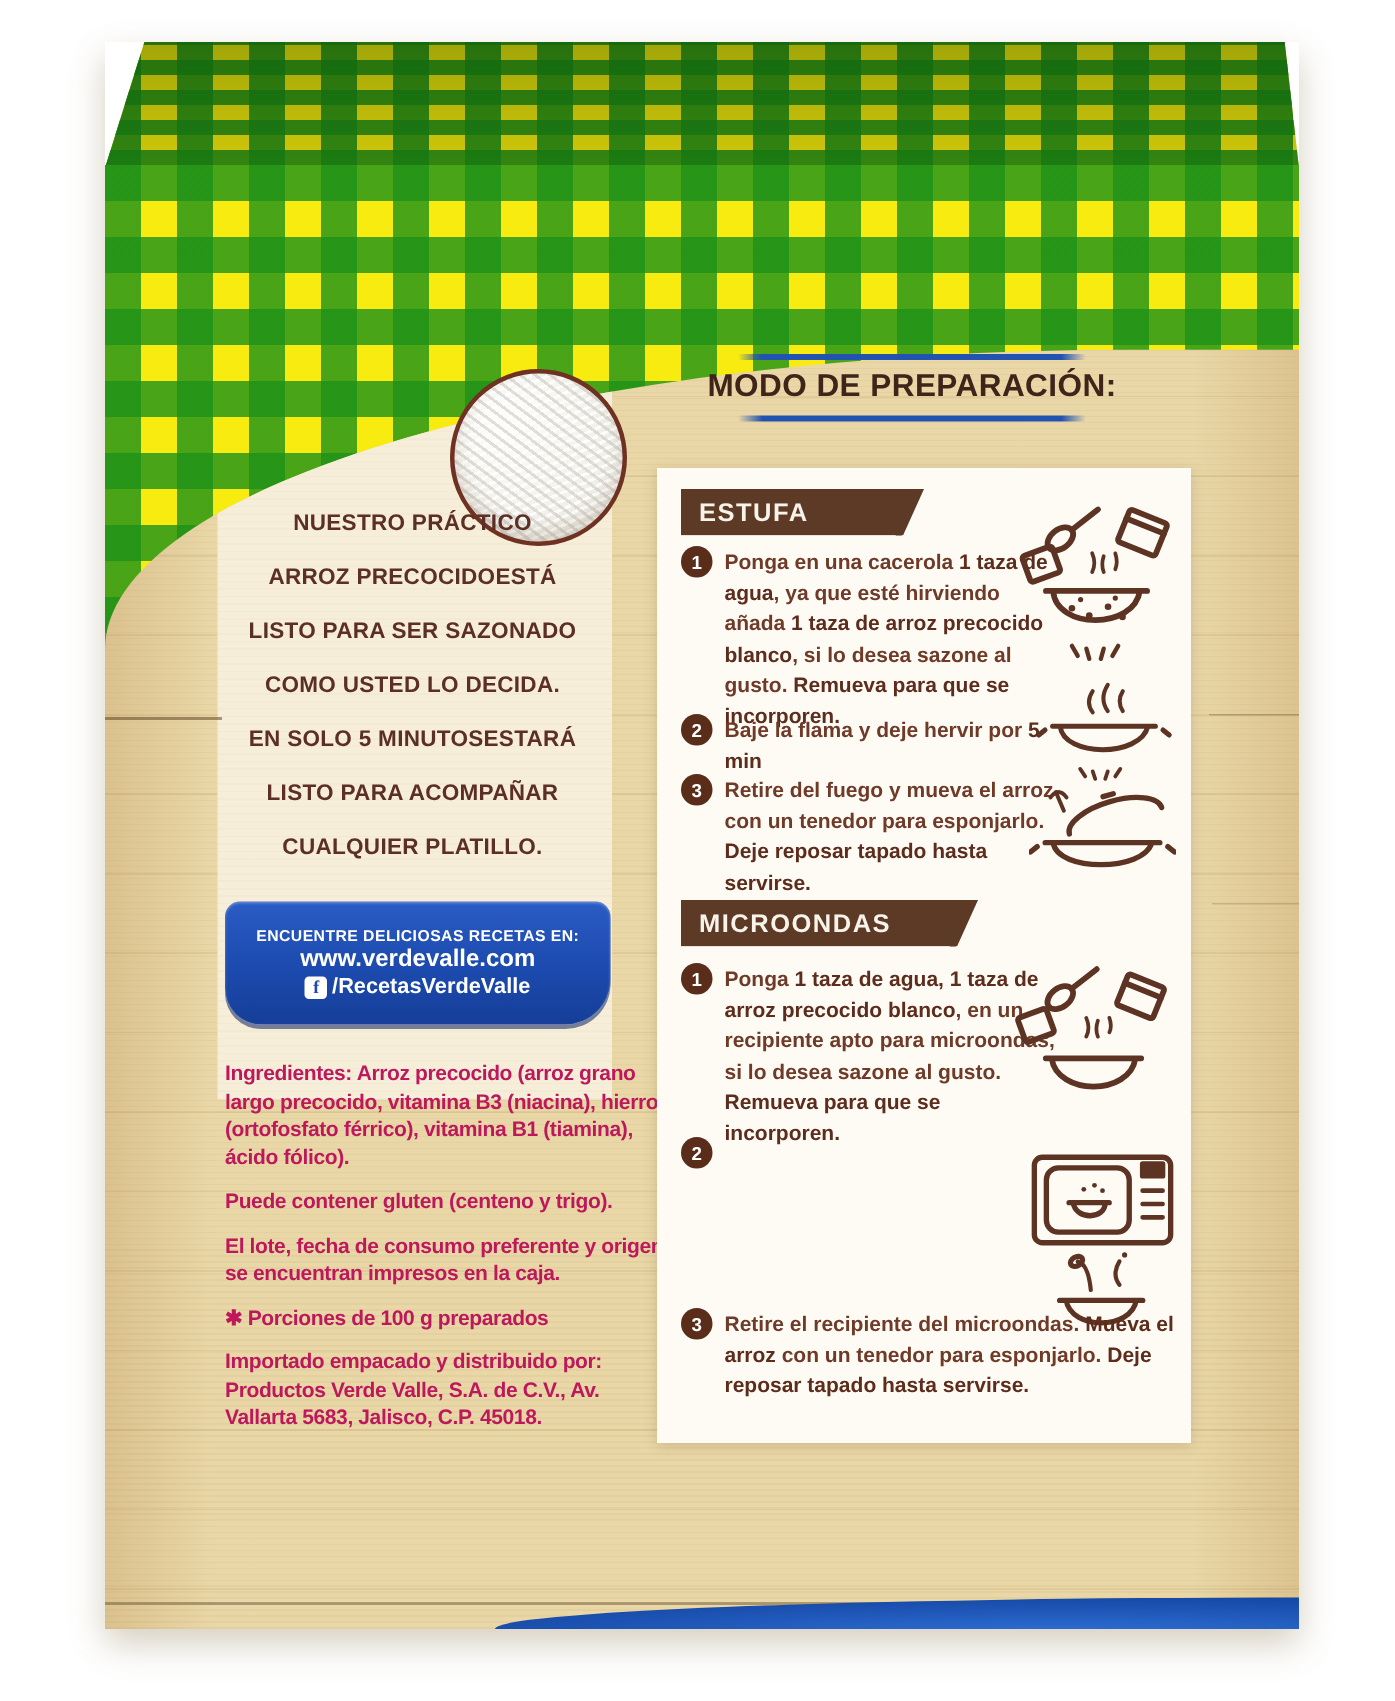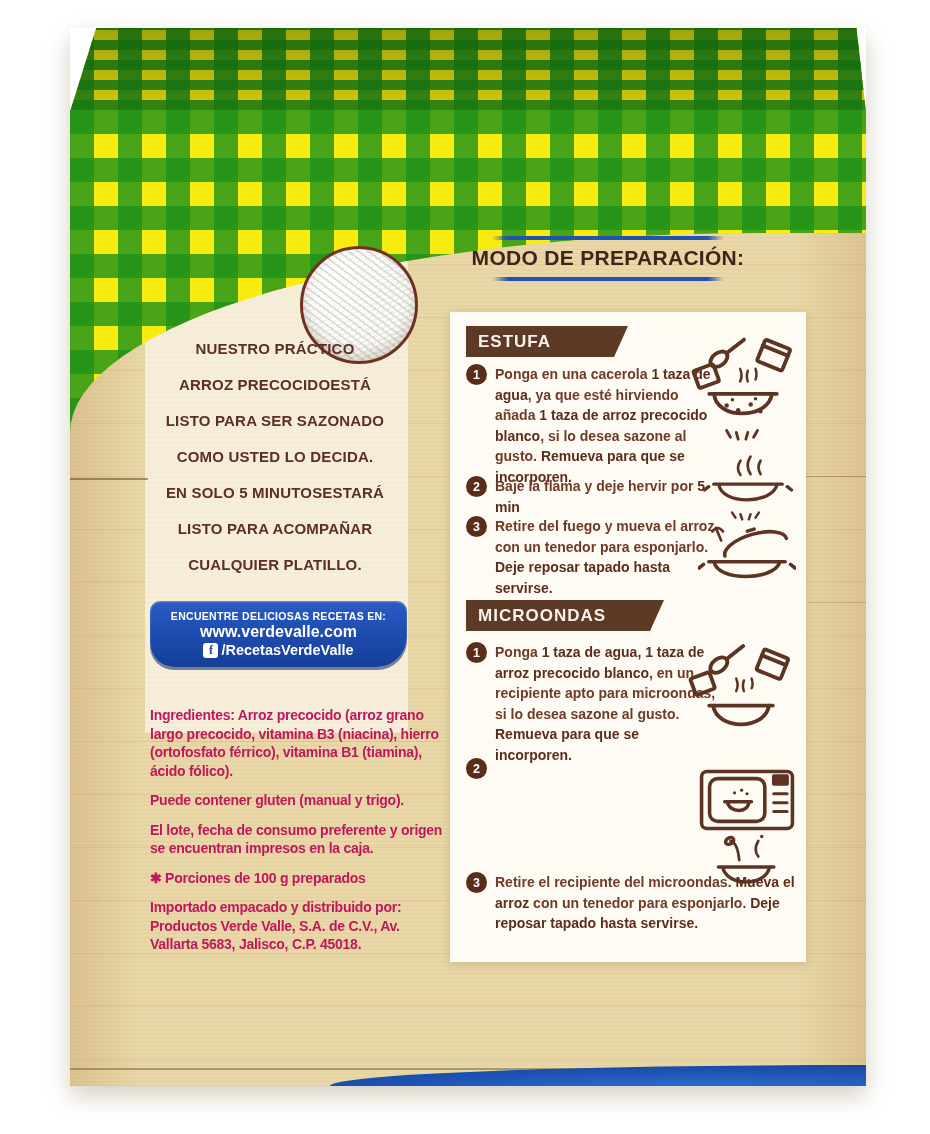--- a/index.html
+++ b/index.html
@@ -42,21 +42,21 @@
       repeating-linear-gradient(-24deg, rgba(255,255,255,.95) 0 2px, transparent 2px 5px),
       radial-gradient(circle at 30% 30%, rgba(255,255,255,.9), rgba(220,218,205,.3));
     box-shadow:inset 0 -6px 12px rgba(120,90,60,.25);}
   
   .left-copy{position:absolute;left:148px;top:330px;width:254px;text-align:right;
     color:#5c2f26;font-size:15px;letter-spacing:.2px;}
   .left-copy .line{height:36px;display:flex;align-items:center;justify-content:center;white-space:nowrap;}
   .left-copy .line span{font-weight:600;}
   .left-copy .line span.b{font-weight:800;}
   
-  .recipes{position:absolute;left:150px;top:601px;width:257px;height:66px;
+  .recipes{position:absolute;left:150px;top:601px;width:257px;height:82px;
     border-radius:10px 10px 30px 24px;
     background:linear-gradient(180deg,#2a5cc4 0%,#1c4aae 55%,#163e98 100%);
     box-shadow:0 3px 0 rgba(10,35,100,.55), inset 0 1px 2px rgba(255,255,255,.35);
     color:#fff;text-align:center;display:flex;flex-direction:column;justify-content:center;gap:1px;}
   .recipes .r1{font-size:10.5px;font-weight:700;letter-spacing:.3px;}
   .recipes .r2{font-size:16px;font-weight:800;}
   .recipes .r3{font-size:14.5px;font-weight:800;display:flex;align-items:center;justify-content:center;gap:3px;}
   .fb{display:inline-flex;width:15px;height:15px;border-radius:3px;background:#fff;color:#1c4aae;
     font-weight:800;font-size:12px;align-items:center;justify-content:center;font-family:"Liberation Serif",serif;}
   
@@ -142,33 +142,33 @@
         <div class="r1">ENCUENTRE DELICIOSAS RECETAS EN:</div>
         <div class="r2">www.verdevalle.com</div>
         <div class="r3">
           <span class="fb">f</span>
           <span>/RecetasVerdeValle</span>
         </div>
       </div>
 
       <div class="info" style="left:80px;top:596px;" id="info-block">
           <p>Ingredientes: Arroz precocido (arroz grano largo precocido, vitamina B3 (niacina), hierro (ortofosfato férrico), vitamina B1 (tiamina), ácido fólico).</p>
-          <p>Puede contener gluten (manual y trigo).</p>
+          <p>Puede contener gluten (centeno y trigo).</p>
           <p>El lote, fecha de consumo preferente y origen se encuentran impresos en la caja.</p>
           <p>✱ Porciones de 100 g preparados</p>
           <p>Importado empacado y distribuido por: Productos Verde Valle, S.A. de C.V., Av. Vallarta 5683, Jalisco, C.P. 45018.</p>
         </div>
 
       <div class="prep-title" style="left:377px;top:126px;">
         <div class="blue-line"></div>
         <h1>MODO DE PREPARACIÓN:</h1>
         <div class="blue-line"></div>
       </div>
 
-      <div class="panel" style="left:380px;top:202px;">
+      <div class="panel" style="left:368px;top:202px;">
 
         <div class="banner" style="left:16px;top:14px;width:136px;">ESTUFA</div>
         <div class="banner-slash" style="left:166px;top:14px;"></div>
 
         <div class="step" style="left:16px;top:52px;width:250px;">
           <div class="stepnum">1</div>
           <div class="steptext" style="width:222px;"><span>Ponga en una cacerola </span><span class="b">1 taza de agua</span><span>, ya que esté hirviendo añada </span><span class="b">1 taza de arroz precocido blanco</span><span>, si lo desea sazone al gusto. </span><span class="b">Remueva para que se incorporen.</span></div>
         </div>
         <div class="icon" style="left:240px;top:24px;width:106px;height:112px;"><svg viewBox="0 0 110 112" fill="none" stroke="#5d3424" stroke-linecap="round" stroke-linejoin="round" stroke-width="4">
    <g transform="rotate(-38 30 22)">

